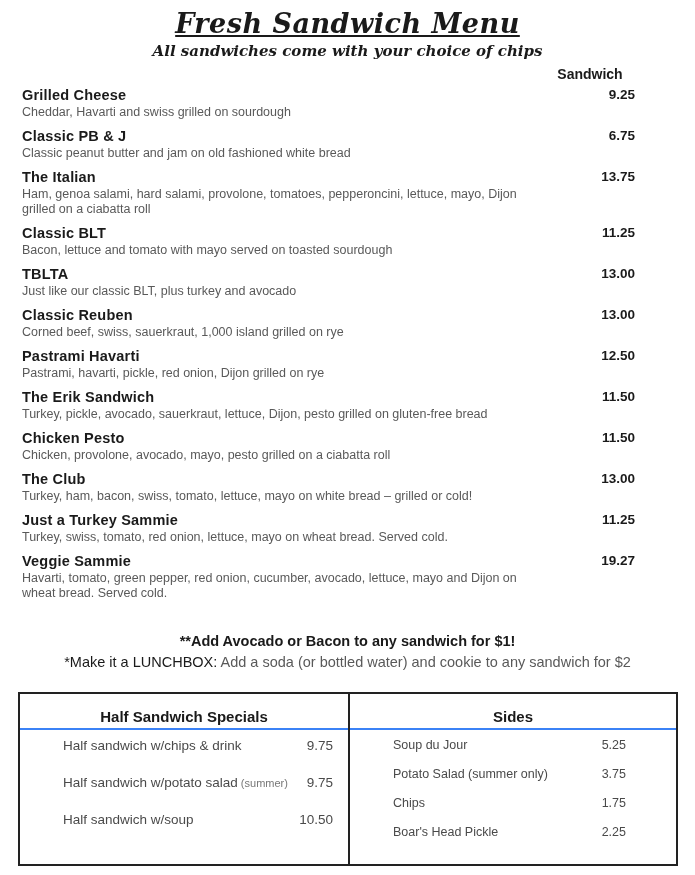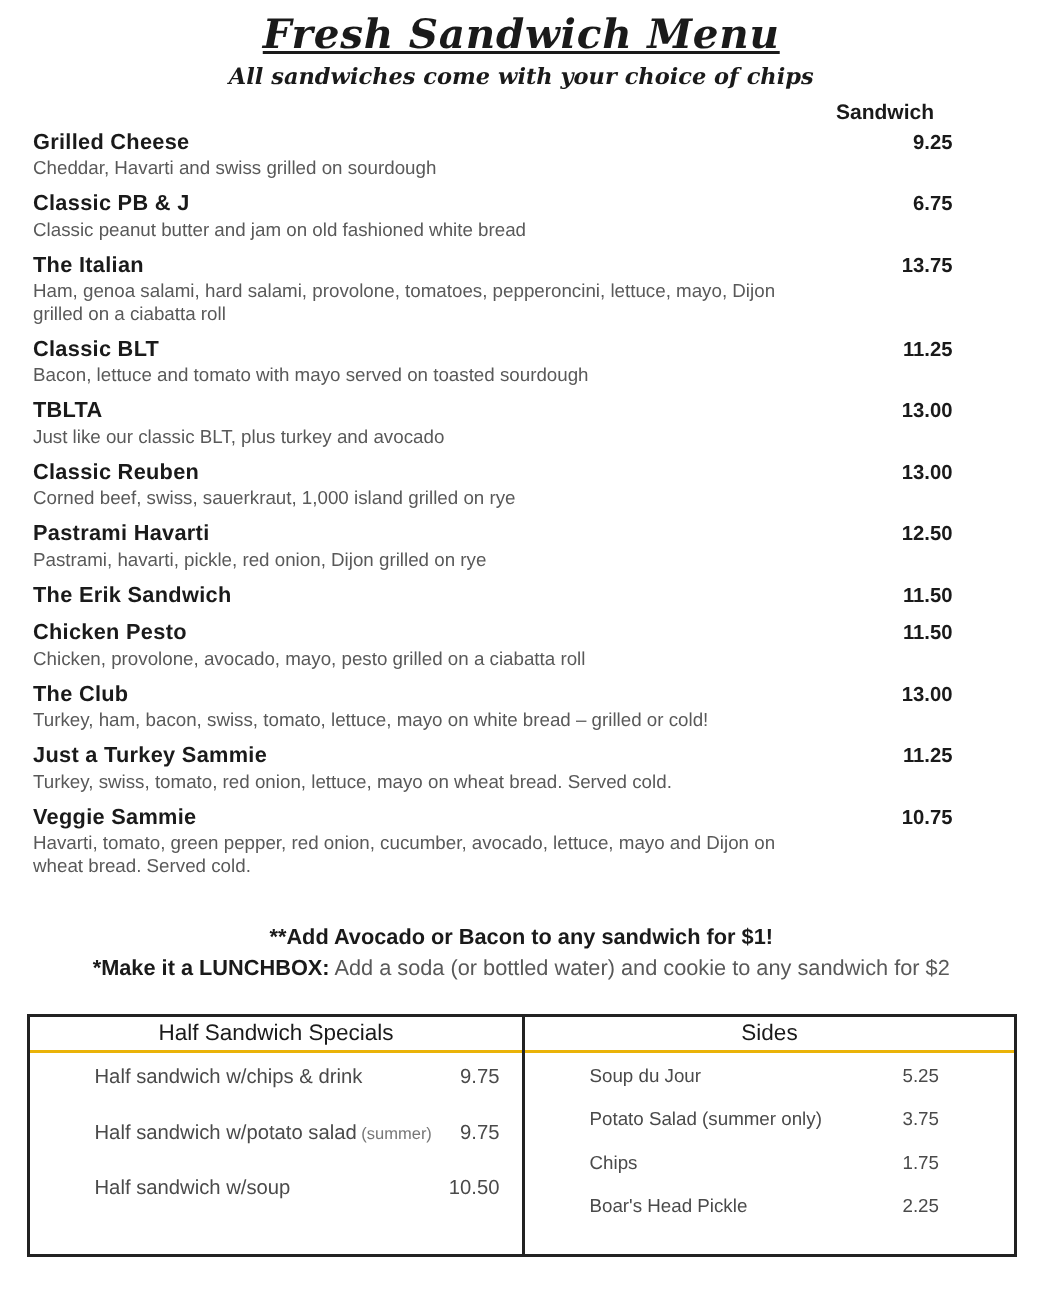--- a/index.html
+++ b/index.html
@@ -61,37 +61,37 @@
     margin-top: 32px;
     text-align: center;
     font-weight: bold;
     font-size: 14.5px;
   }
   .note2 {
     margin-top: 5px;
     text-align: center;
     font-size: 14.5px;
   }
-  .note2-label { font-weight: bold; }
+  .note2-label { font-weight: normal; }
   .note2-text { color: #595959; }
 
   
   .bottom-table {
     margin: 22px 17px 0 18px;
     display: flex;
     border: 2px solid #222;
   }
   .table-half { width: 50%; display: flex; flex-direction: column; }
   .table-half.right { border-left: 2px solid #222; }
   .table-header {
     text-align: center;
-    font-weight: normal;
+    font-weight: bold;
     font-size: 15px;
-    padding: 2px 0 3px 0;
-    border-bottom: 2px solid #eab308;
+    padding: 14px 0 3px 0;
+    border-bottom: 2px solid #3b82f6;
   }
   .table-body { height: 134px; padding-top: 6px; padding-left: 31px; }
 
   .spec-row {
     display: flex;
     align-items: baseline;
     padding: 2px 15px 2px 12px;
     margin-bottom: 18px;
     color: #4a4a4a;
     font-size: 13.5px;
@@ -178,20 +178,21 @@
         <span class="item-price">12.50</span>
       </div>
       <div class="item-desc">Pastrami, havarti, pickle, red onion, Dijon grilled on rye</div>
     </div>
 
     <div class="item">
       <div class="item-row">
         <span class="item-name">The Erik Sandwich</span>
         <span class="item-price">11.50</span>
       </div>
+      <div class="item-desc">Turkey, pickle, avocado, sauerkraut, lettuce, Dijon, pesto grilled on gluten-free bread</div>
     </div>
 
     <div class="item">
       <div class="item-row">
         <span class="item-name">Chicken Pesto</span>
         <span class="item-price">11.50</span>
       </div>
       <div class="item-desc">Chicken, provolone, avocado, mayo, pesto grilled on a ciabatta roll</div>
     </div>
 
@@ -207,21 +208,21 @@
       <div class="item-row">
         <span class="item-name">Just a Turkey Sammie</span>
         <span class="item-price">11.25</span>
       </div>
       <div class="item-desc">Turkey, swiss, tomato, red onion, lettuce, mayo on wheat bread. Served cold.</div>
     </div>
 
     <div class="item">
       <div class="item-row">
         <span class="item-name">Veggie Sammie</span>
-        <span class="item-price">10.75</span>
+        <span class="item-price">19.27</span>
       </div>
       <div class="item-desc">Havarti, tomato, green pepper, red onion, cucumber, avocado, lettuce, mayo and Dijon on wheat bread. Served cold.</div>
     </div>
   </div>
 
   <div class="note1">**Add Avocado or Bacon to any sandwich for $1!</div>
   <div class="note2">
     <span class="note2-label">*Make it a LUNCHBOX:</span>
     <span class="note2-text">Add a soda (or bottled water) and cookie to any sandwich for $2</span>
   </div>

